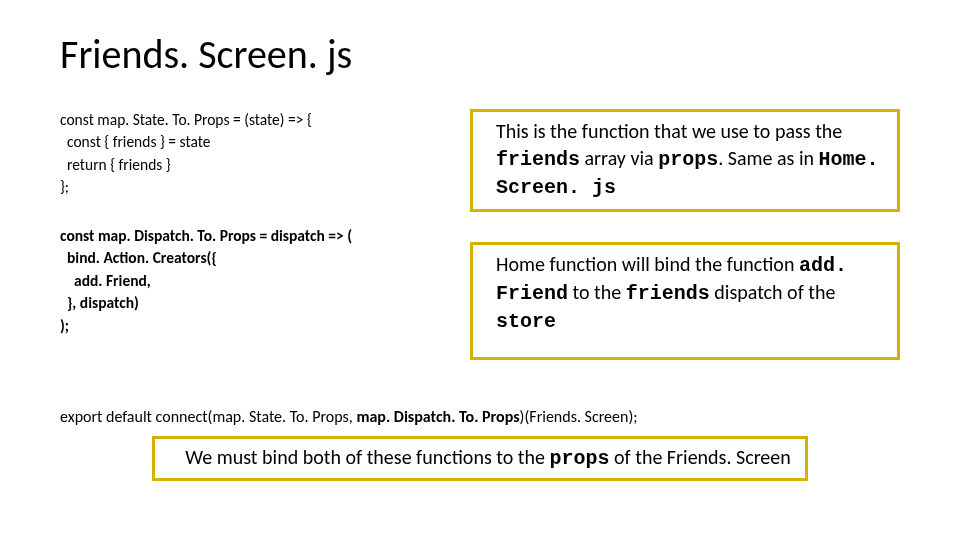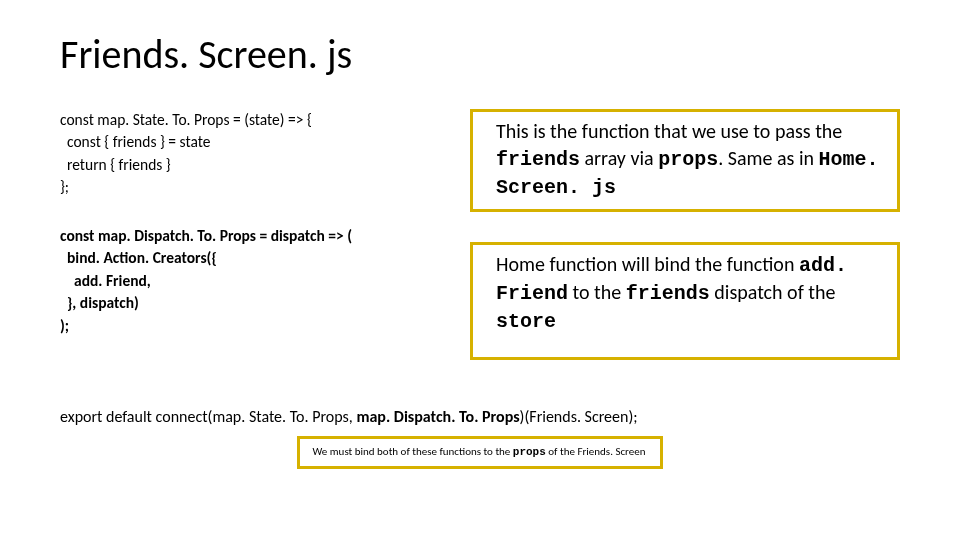--- a/index.html
+++ b/index.html
@@ -66,22 +66,22 @@
     margin-top: 25px;
     font-size: 16px;
   }
   .bottom-callout-wrap {
     display: flex;
     justify-content: center;
     margin-top: 10px;
   }
   .bottom-callout {
     border: 3.5px solid #d6b100;
-    padding: 6px 14px 8px 12px;
-    font-size: 11px;
+    padding: 6px 14px 8px 30px;
+    font-size: 20px;
   }
 </style>
 </head>
 <body>
 
 <div class="slide">
 
   <h1 class="title">Friends. Screen. js</h1>
 
   <div class="cols">

